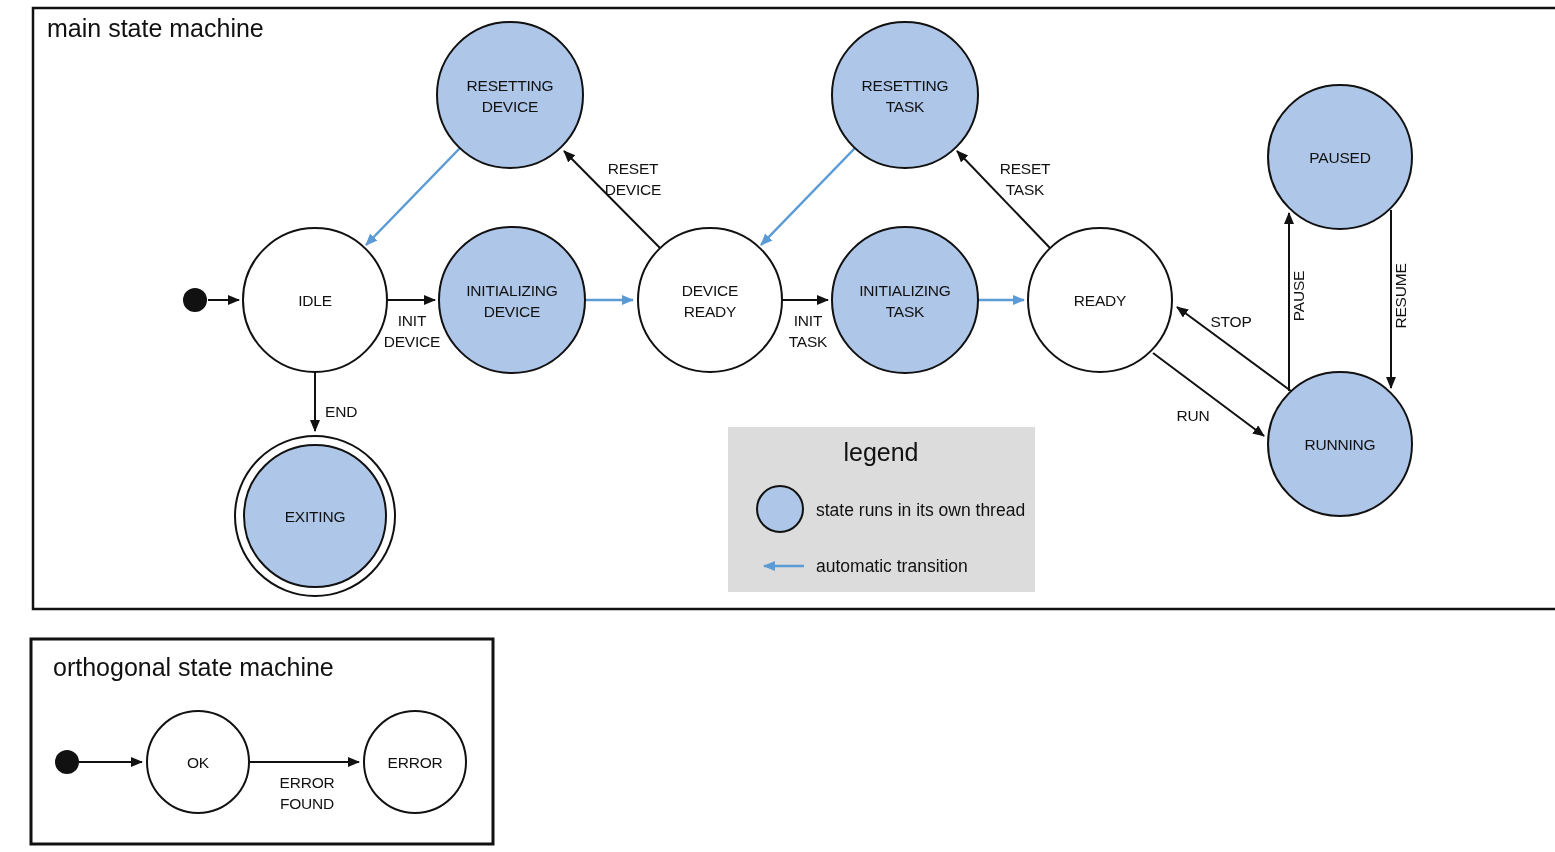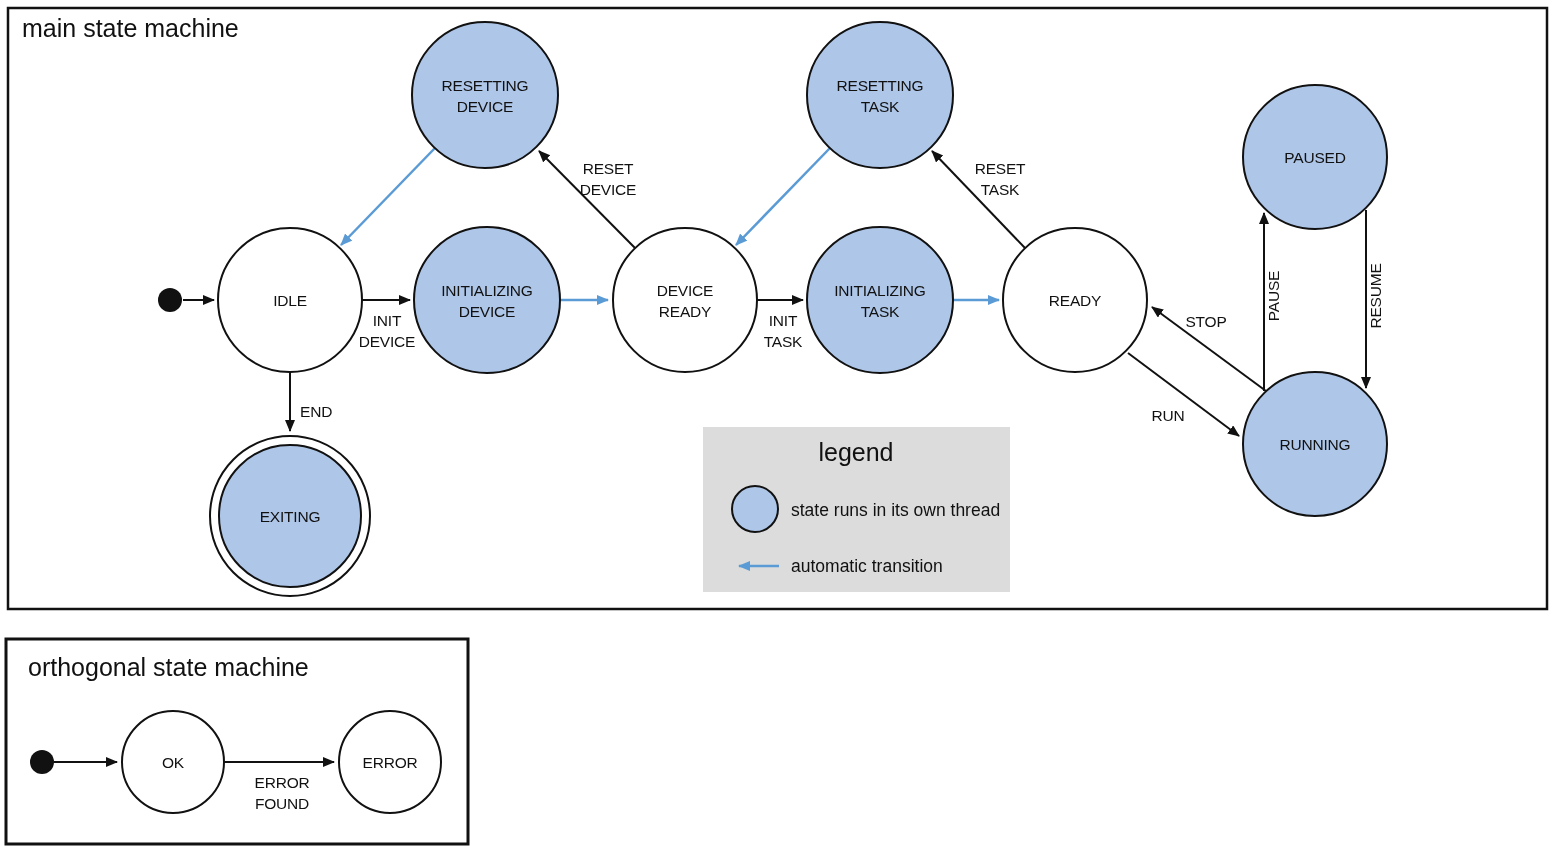--- a/index.html
+++ b/index.html
@@ -7,20 +7,21 @@
     padding: 0;
     background: #ffffff;
     width: 1555px;
     height: 852px;
     font-family: "Liberation Sans", sans-serif;
   }
   #stage {
     position: relative;
     width: 1429px;
     height: 852px;
+    padding-left: 25px;
   }
   svg { display: block; }
 
   .panel-rect   { fill: #ffffff; stroke: #111111; stroke-width: 2.5; }
   .panel-rect-sm{ fill: #ffffff; stroke: #111111; stroke-width: 3; }
   .state-circle { stroke: #111111; stroke-width: 2; }
   .threaded     { fill: var(--thread-fill, #aec6e8); }
   .plain        { fill: #ffffff; }
   .dot          { fill: #111111; stroke: none; }
 

